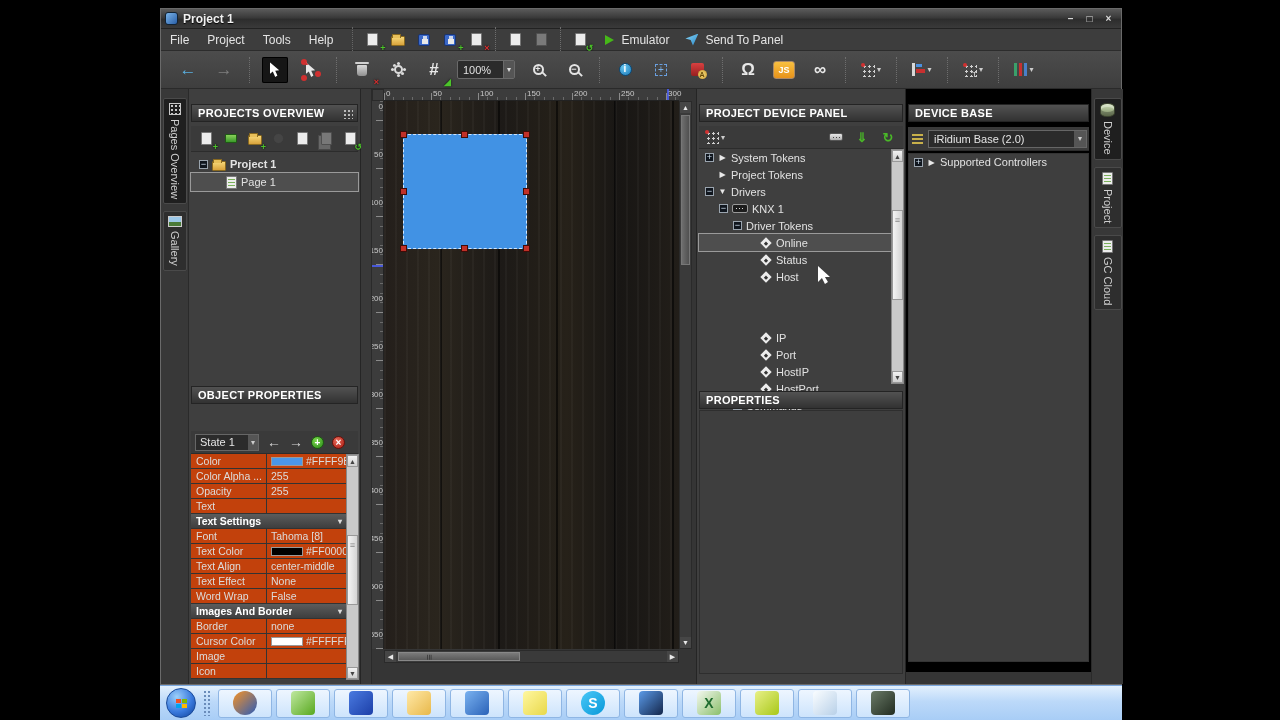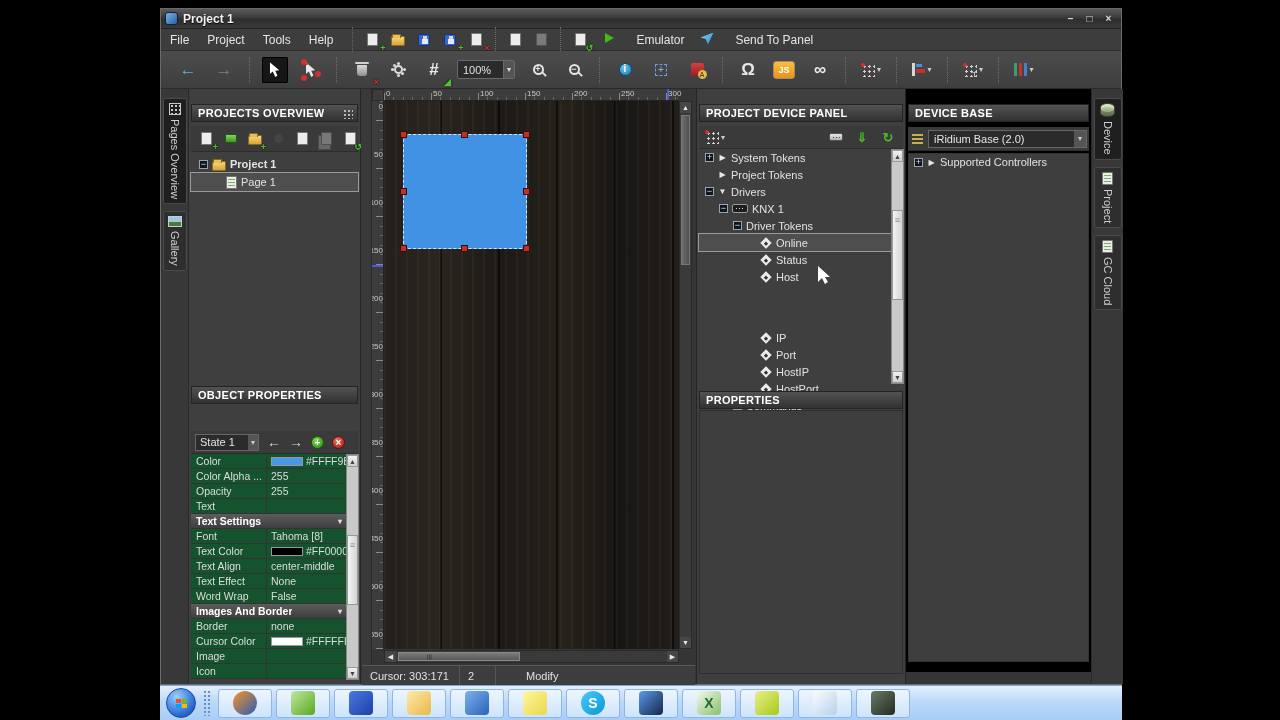--- a/index.html
+++ b/index.html
@@ -13,21 +13,21 @@
   .app-icon { width:13px; height:13px; border-radius:3px; background:linear-gradient(135deg,#7ab4e8,#2a5fa8); border:1px solid #123; margin-right:5px; }
   .titlebar .title { color:#f0f0f0; font-size:12px; font-weight:bold; text-shadow:0 1px 1px #000; flex:1; }
   .win-controls { display:flex; gap:2px; }
   .win-btn { width:17px; height:14px; display:flex; align-items:center; justify-content:center; color:#ddd; font-size:10px; font-weight:bold; }
 
   .menubar { position:absolute; left:0; top:20px; right:0; height:22px; background:#3d3d3d; display:flex; align-items:center; color:#e4e4e4; font-size:12px; border-bottom:1px solid #2c2c2c; }
   .menu-item { padding:2px 9px; cursor:default; }
   .mb-icons { display:flex; align-items:center; gap:8px; margin-left:10px; padding-left:10px; border-left:1px dotted #666; }
   .mb-btn { width:18px; height:18px; position:relative; display:flex; align-items:center; justify-content:center; }
   .mb-btn.disabled { opacity:.35; }
-  .mb-run { display:flex; align-items:flex-start; gap:22px; margin-left:16px; color:#e4e4e4; }
+  .mb-run { display:flex; align-items:center; gap:7px; margin-left:16px; color:#e4e4e4; }
   .badge { position:absolute; right:-4px; bottom:-4px; font-size:9px; font-weight:bold; text-shadow:0 0 2px #000; }
 
   .toolbar { position:absolute; left:0; top:42px; right:0; height:38px; background:linear-gradient(#4c4c4c,#3e3e3e); display:flex; align-items:center; padding-left:14px; gap:10px; border-bottom:1px solid #2a2a2a; }
   .tb-item { min-width:26px; height:26px; position:relative; display:flex; align-items:center; justify-content:center; gap:2px; border-radius:2px; }
   .tb-item.active { background:#161616; box-shadow:inset 0 0 0 1px #000; }
   .tb-item.disabled { opacity:.35; }
   .tb-sep { width:1px; height:26px; border-left:1px dotted #6e6e6e; margin:0 2px; }
   .tb-spacer { flex:1; }
   .tb-glyph:empty, .caret:empty, .badge:empty { display:none; }
   .tb-glyph { color:#e8e8e8; font-size:13px; font-weight:bold; }
@@ -127,21 +127,21 @@
   .ptab.active { background:#4e4e4e; color:#fff; padding-bottom:4px; }
   .op-staterow { position:absolute; left:2px; right:2px; top:342px; height:23px; background:#3a3a3a; display:flex; align-items:center; gap:8px; padding-left:4px; border-bottom:1px solid #2c2c2c; }
   .state-combo { width:64px; height:17px; background:#2b2b2b; border:1px solid #666; color:#e4e4e4; font-size:11px; display:flex; align-items:center; justify-content:space-between; padding-left:4px; }
   .state-combo .caret { background:#555; height:100%; display:flex; align-items:center; padding:0 3px; }
   .st-arrow { color:#d8d8d8; font-size:14px; font-weight:bold; }
   .st-round { width:13px; height:13px; border-radius:50%; color:#fff; font-size:10px; font-weight:bold; text-align:center; line-height:12px; }
   .st-add { background:radial-gradient(circle at 35% 30%, #7ad84a, #2a8a1a); border:1px solid #1a5a10;}
   .st-del { background:radial-gradient(circle at 35% 30%, #e86a5a, #a81a10); border:1px solid #6a100a;}
 
   .prop-grid { position:absolute; left:2px; top:365px; width:155px; }
-  .prop-row { display:flex; height:15px; line-height:14px; border-bottom:1px solid #333; font-size:10.5px; color:#dcdcdc; background:#14532d; }
+  .prop-row { display:flex; height:15px; line-height:14px; border-bottom:1px solid #333; font-size:10.5px; color:#dcdcdc; background:#c2410c; }
   .prop-label { width:76px; padding-left:5px; border-right:1px solid #333; overflow:hidden; white-space:nowrap; flex:none; }
   .prop-value { flex:1; padding-left:4px; display:flex; align-items:center; gap:3px; overflow:hidden; white-space:nowrap; }
   .prop-row.section { background:linear-gradient(#5c5c5c,#3e3e3e); font-weight:bold; color:#fff; position:relative; }
   .prop-row.section .prop-label { width:auto; border-right:none; }
   .prop-row.section::after { content:'▾'; position:absolute; right:4px; top:1px; font-size:8px; color:#ddd; }
   .swatch { display:none; width:32px; height:9px; border:1px solid #999; flex:none; }
   .swatch.shown { display:inline-block; }
 
   .vscroll-silver { position:absolute; width:13px; background:#c9c9c9; border:1px solid #888; }
   .vs-arrow { position:absolute; left:0; right:0; height:12px; background:linear-gradient(#f2f2f2,#cfcfcf); border:1px solid #999; color:#444; font-size:7px; text-align:center; line-height:11px; }
@@ -681,25 +681,20 @@
         <span class="cv-arrow up">▲</span>
         <span class="cv-vthumb"></span>
         <span class="cv-arrow down">▼</span>
       </div>
       <div class="cv-hscroll">
         <span class="cv-harrow left">◀</span>
         <span class="cv-hthumb"></span>
         <span class="cv-harrow right">▶</span>
       </div>
 
-      <div class="cv-status">
-        <span class="st-seg cursor">Cursor: 303:171</span>
-        <span class="st-seg count">2</span>
-        <span class="st-seg mode">Modify</span>
-      </div>
 
       <div class="rpanelA">
         <div class="panel-hdr pd-hdr">PROJECT DEVICE PANEL</div>
         <div class="pd-tools">
 
             <div class="tb-item" style="--i: 0;">
               <span class="icon-slot shown ic-dots"></span>
 
               <span class="caret">▾</span>
             </div>

